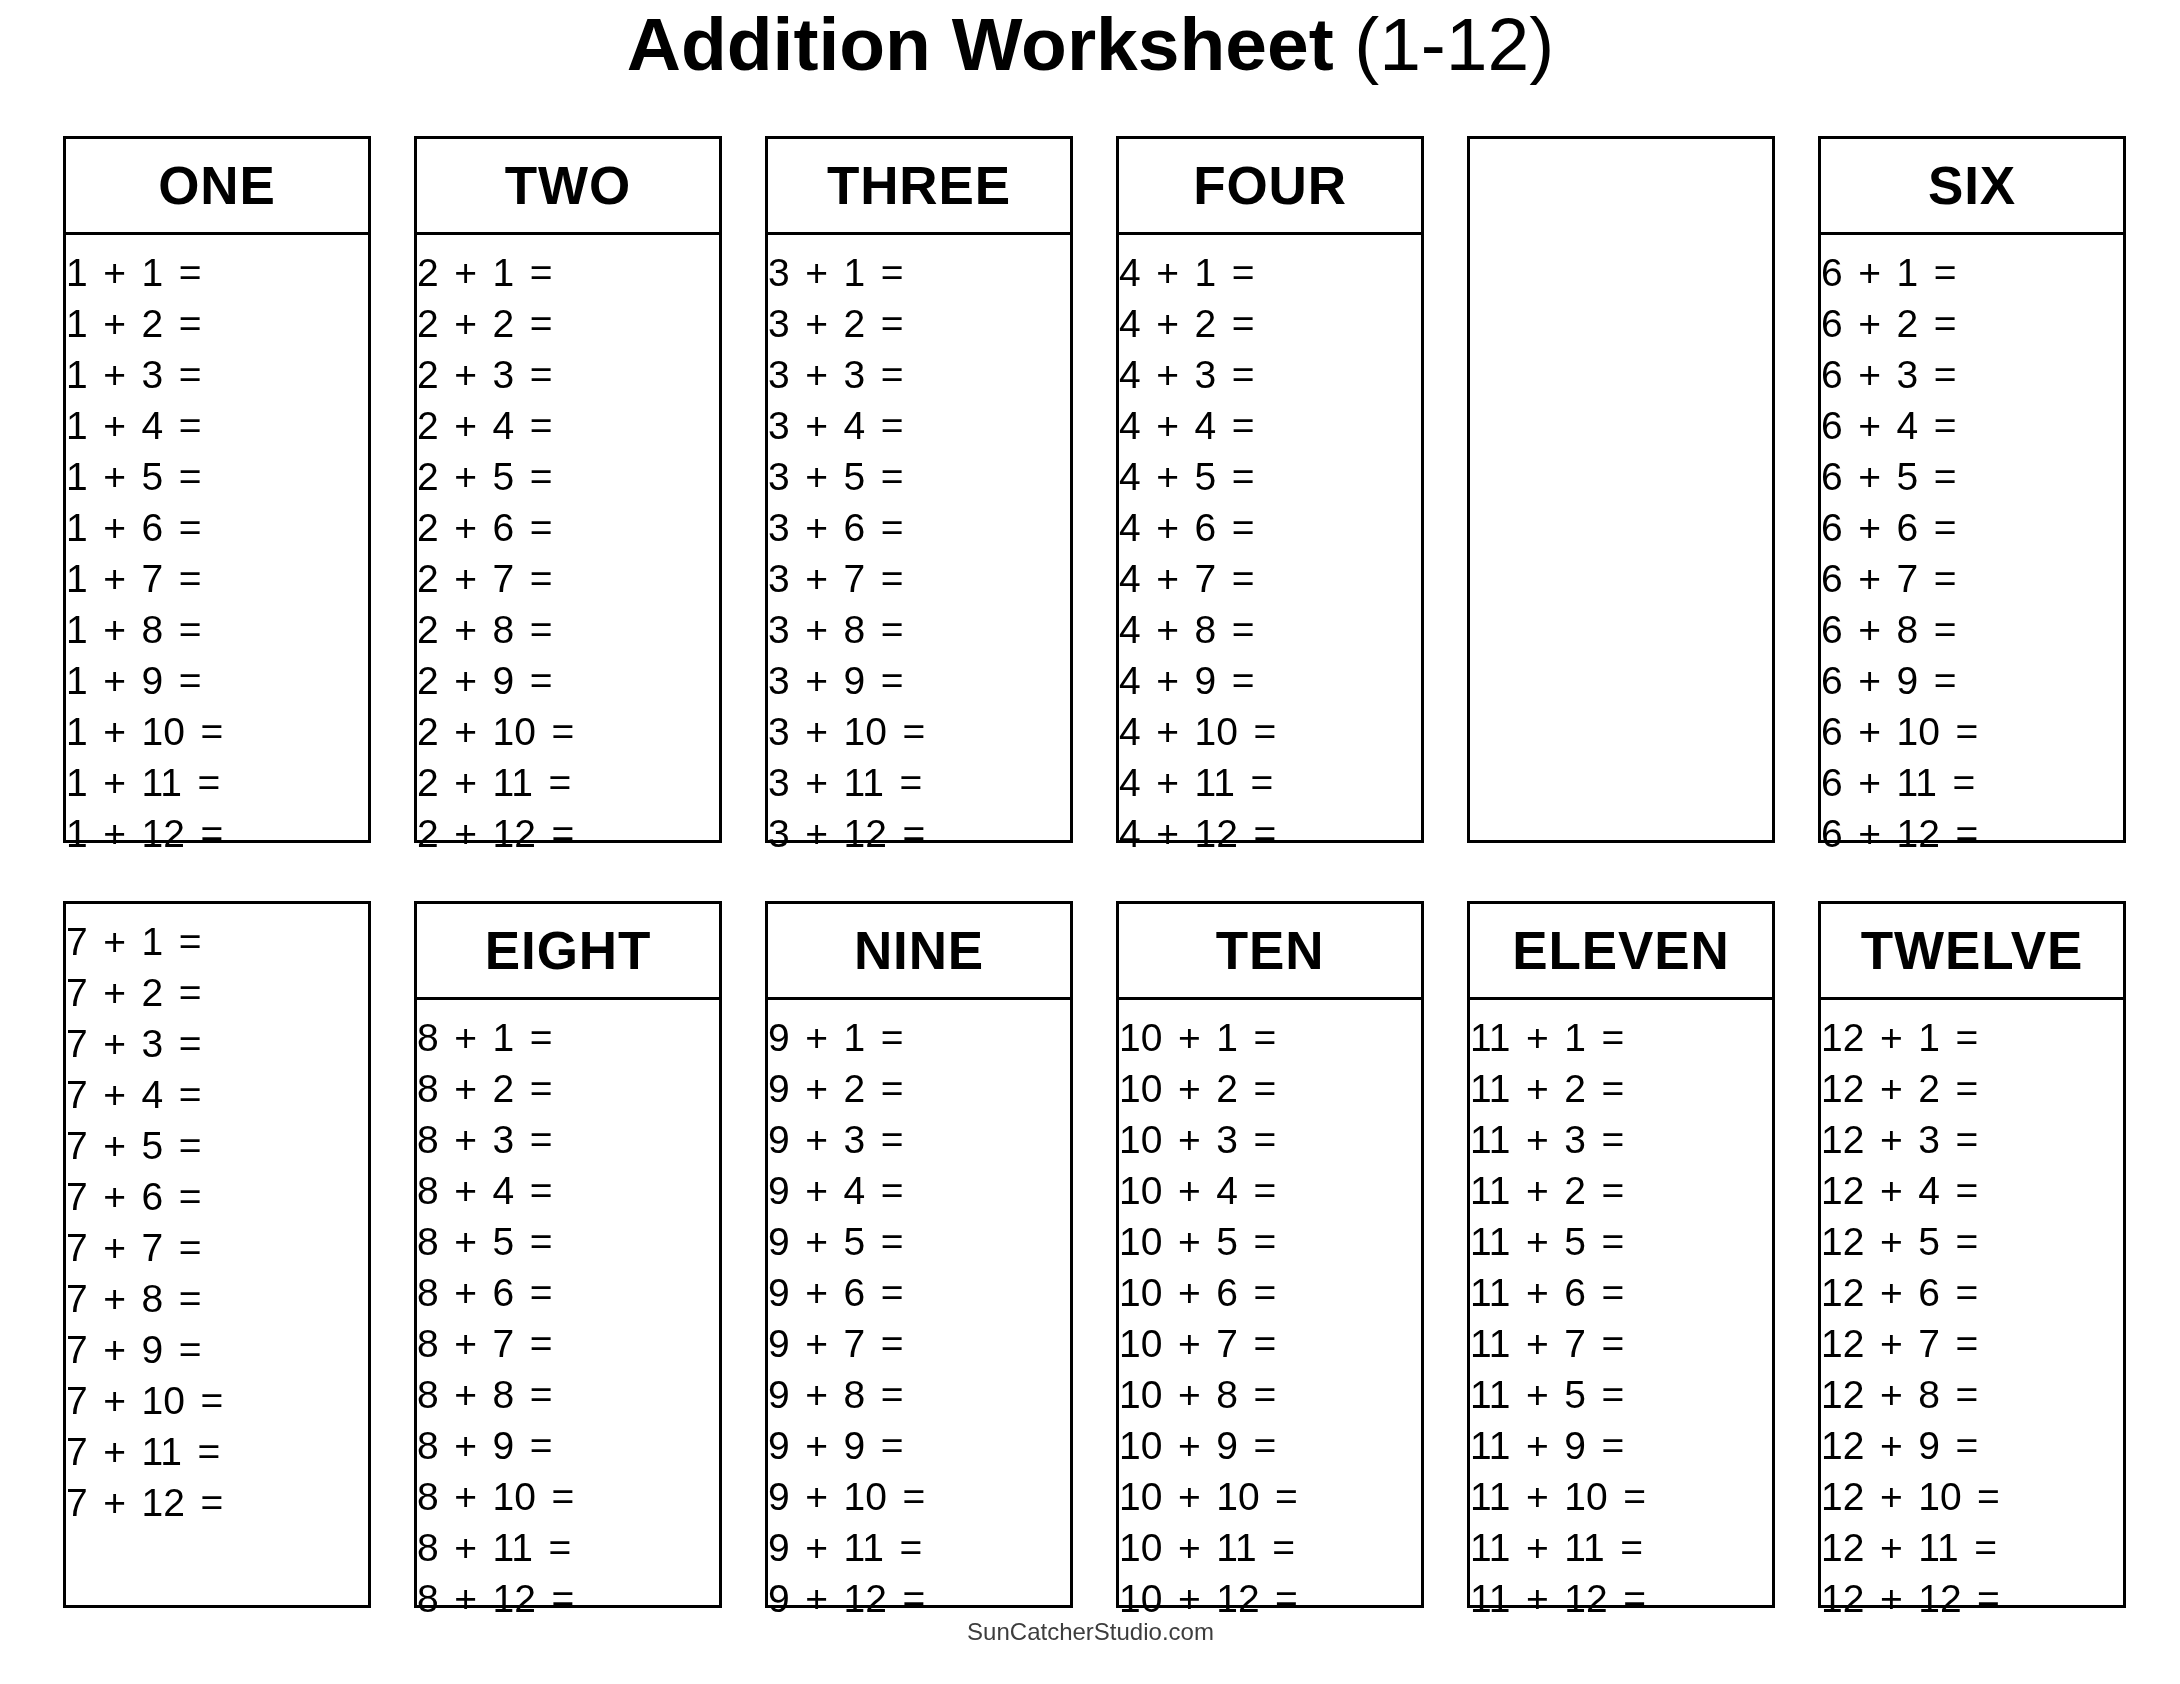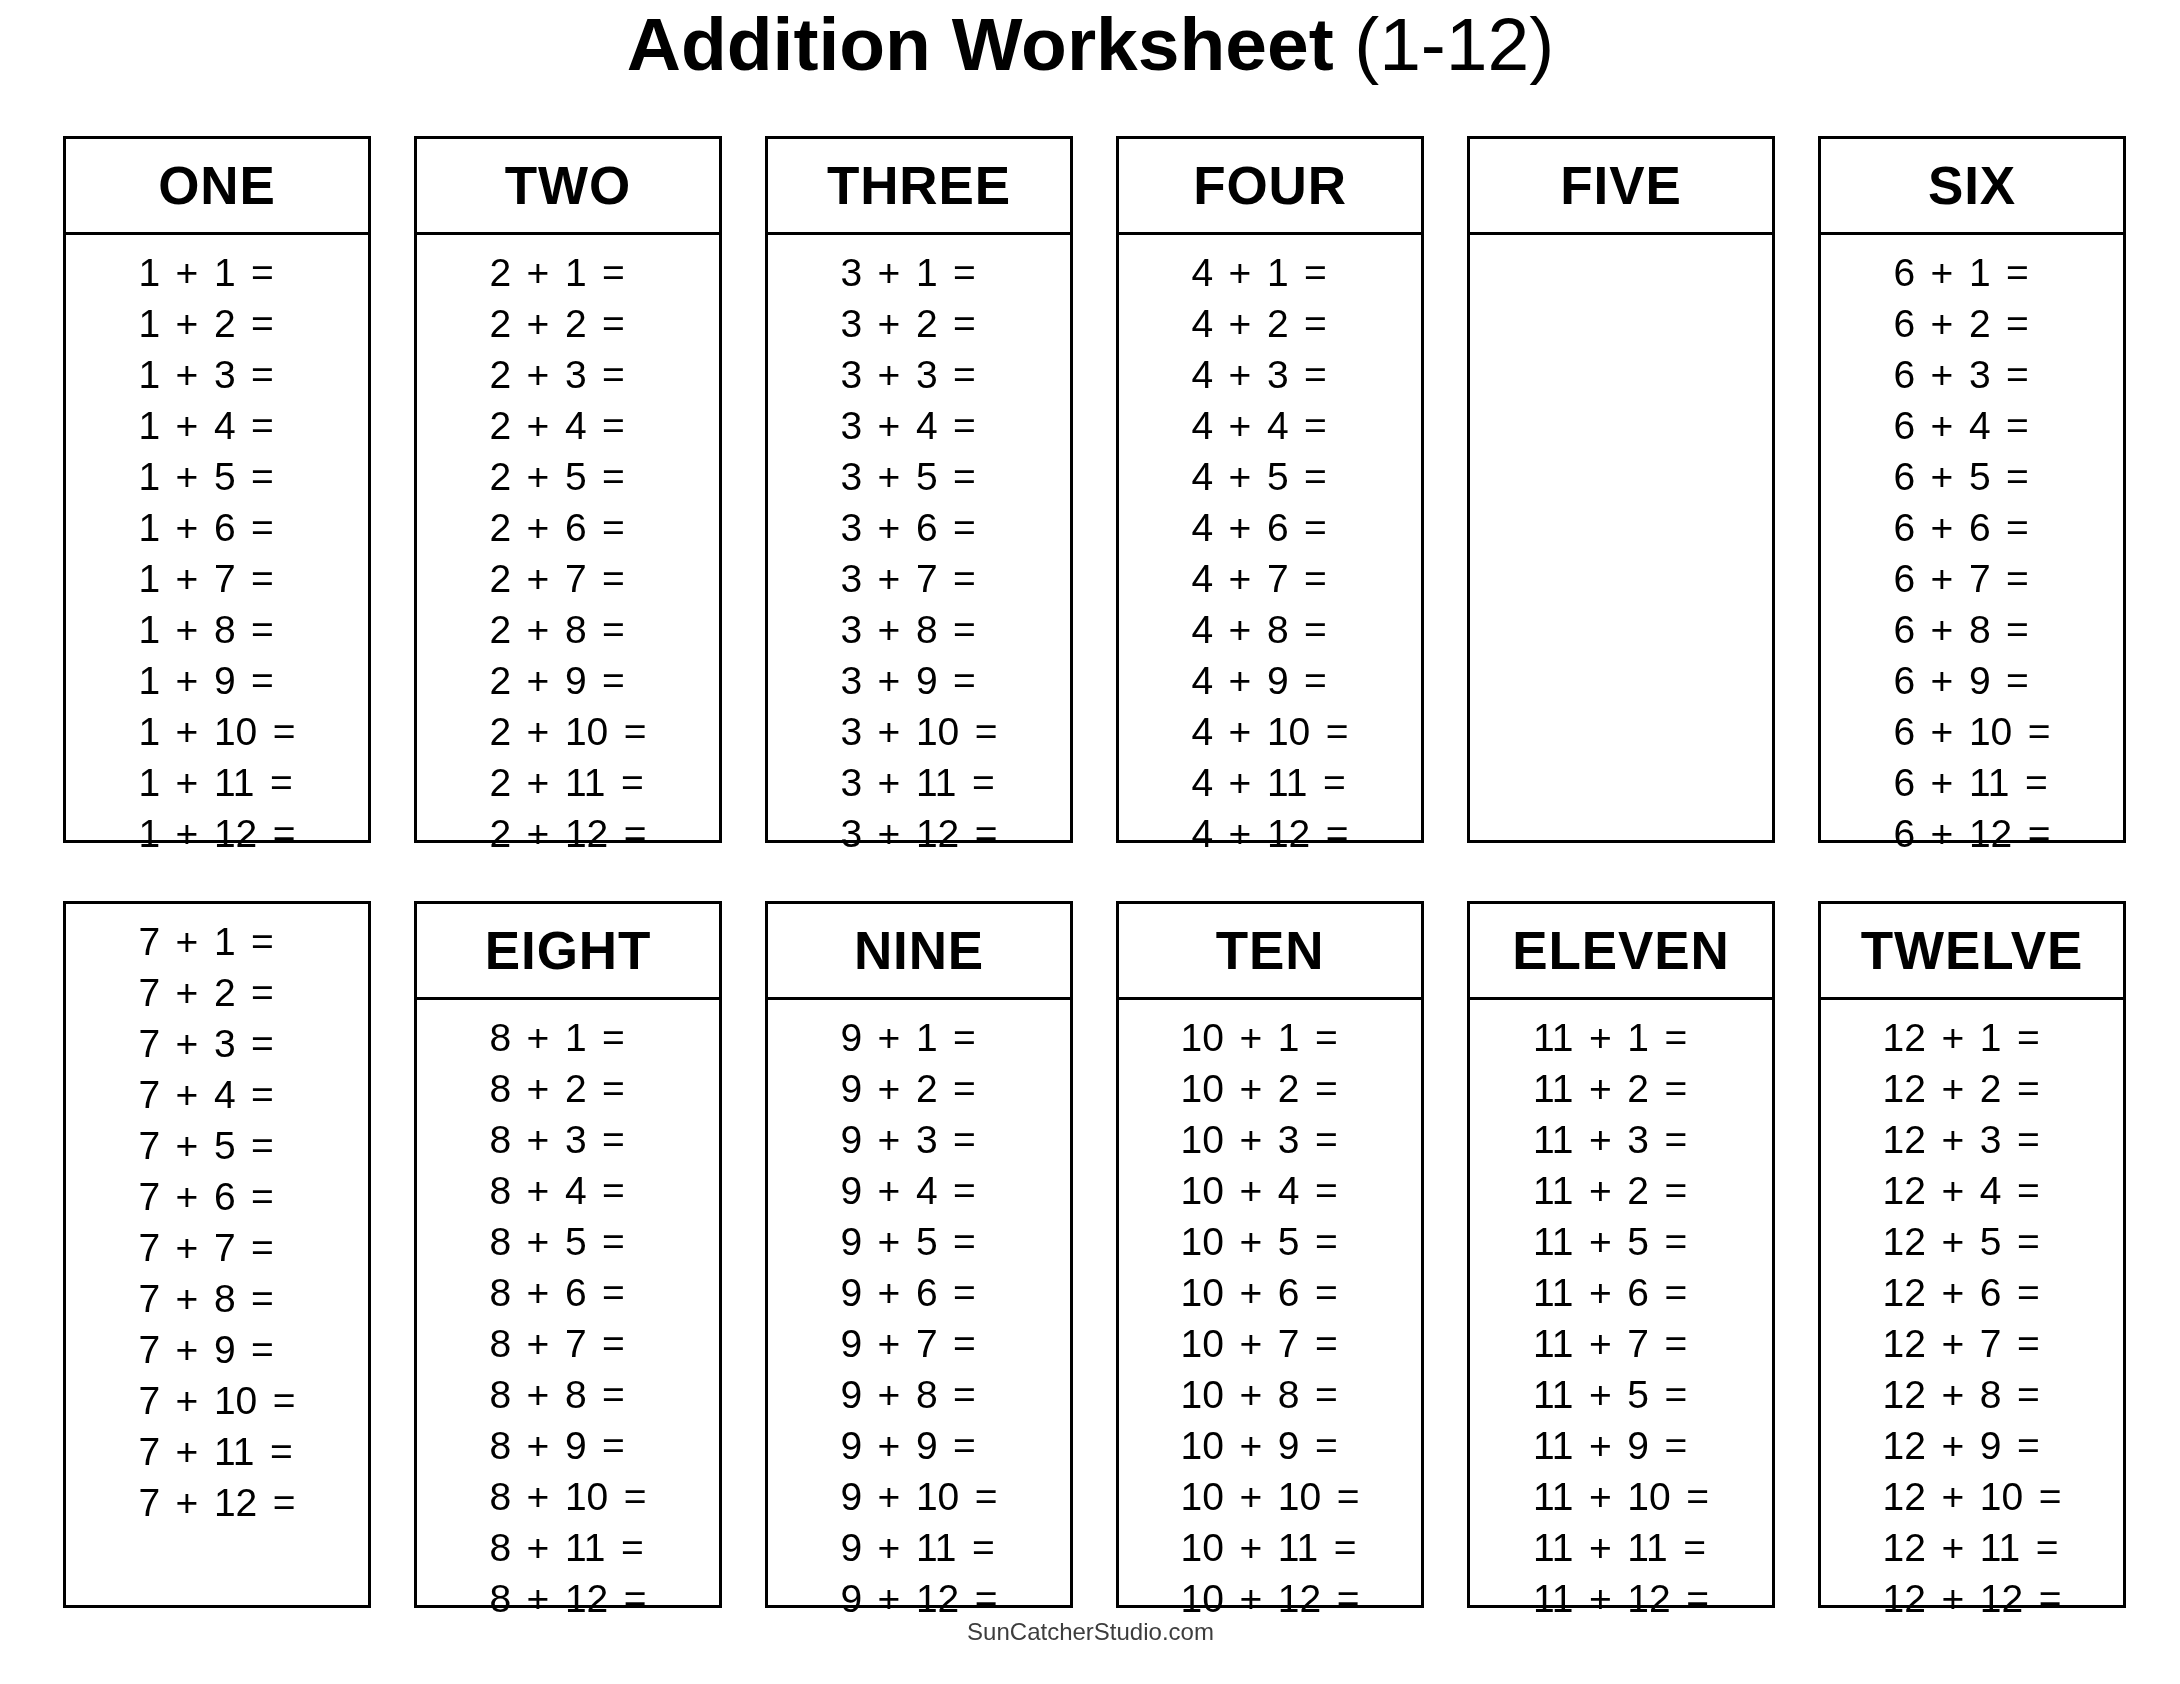--- a/index.html
+++ b/index.html
@@ -42,21 +42,20 @@
     display: flex;
     align-items: center;
     justify-content: center;
     font-size: 53px;
     font-weight: 700;
     letter-spacing: 0.9px;
   }
   .box-body {
     padding-top: 12px;
     display: flex;
-    justify-content: center;
   }
   .problems { text-align: left; }
   .problem {
     font-size: 39px;
     line-height: 51px;
     word-spacing: 0.12em;
     white-space: pre;
   }
   .footer {
     margin-top: 10.2px;
@@ -144,21 +143,20 @@
             <div class="problem">4 + 7 =</div>
             <div class="problem">4 + 8 =</div>
             <div class="problem">4 + 9 =</div>
             <div class="problem">4 + 10 =</div>
             <div class="problem">4 + 11 =</div>
             <div class="problem">4 + 12 =</div>
           </div>
         </div>
       </div>
       <div class="box">
-        <div class="box-header">FIVE</div>
       </div>
       <div class="box">
         <div class="box-header">SIX</div>
         <div class="box-body">
           <div class="problems">
             <div class="problem">6 + 1 =</div>
             <div class="problem">6 + 2 =</div>
             <div class="problem">6 + 3 =</div>
             <div class="problem">6 + 4 =</div>
             <div class="problem">6 + 5 =</div>

